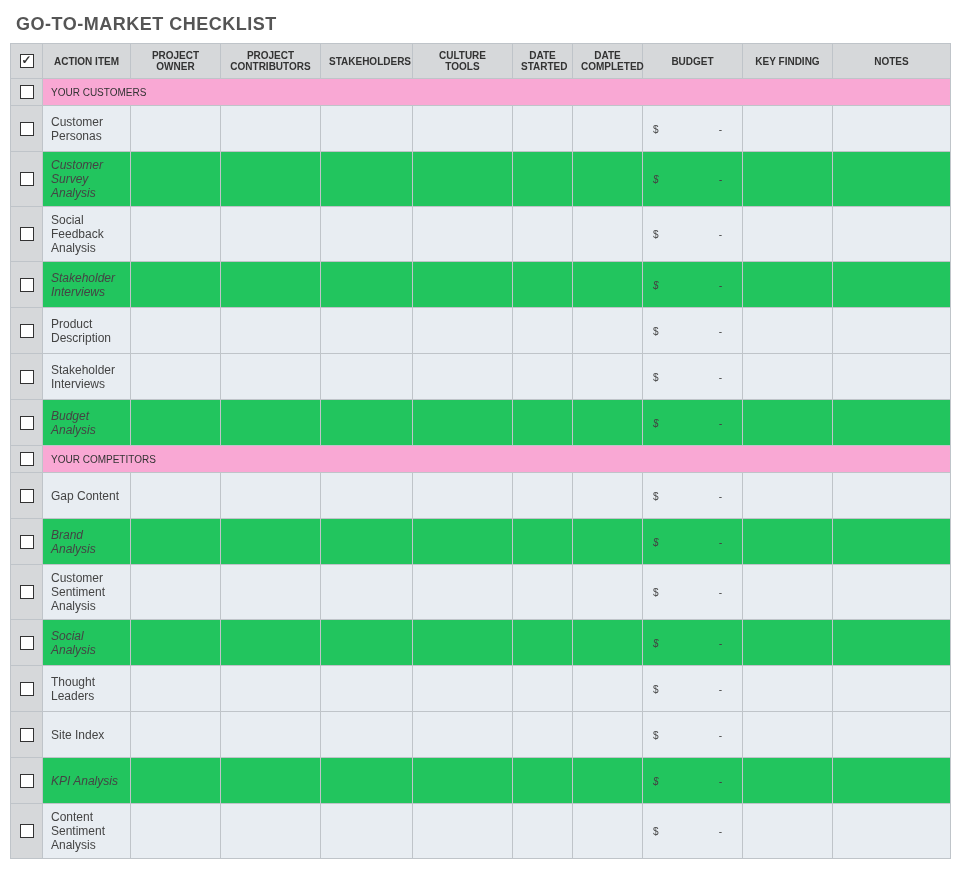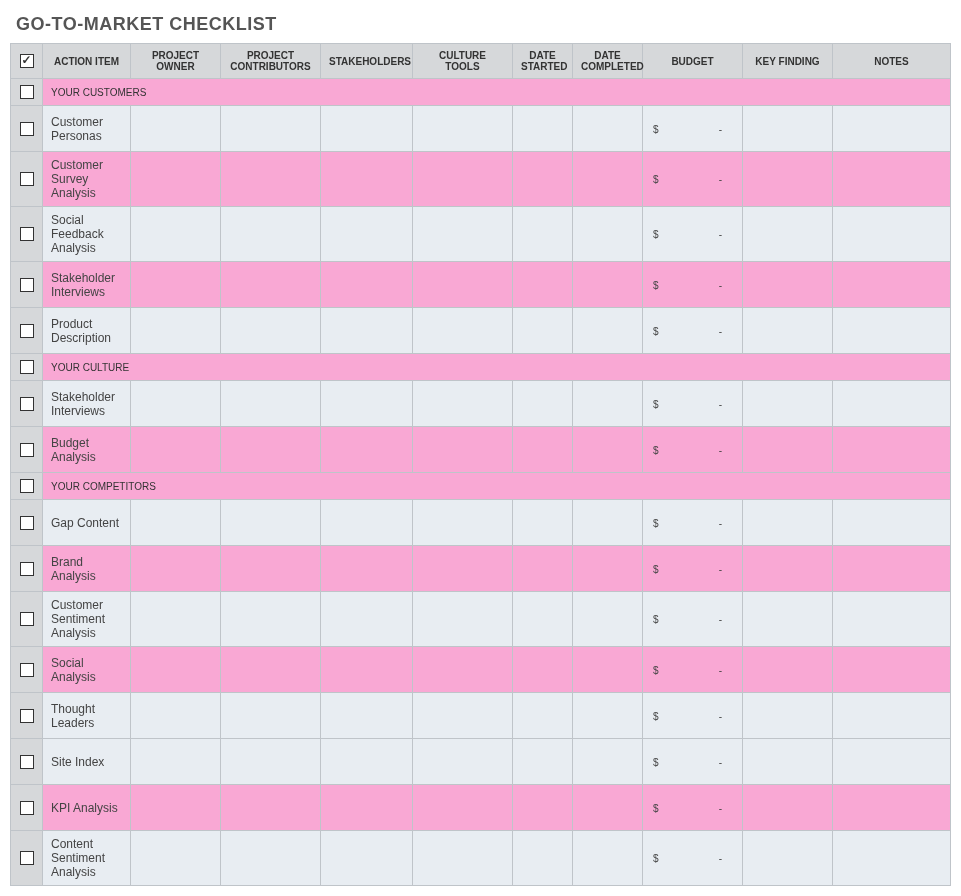--- a/index.html
+++ b/index.html
@@ -82,21 +82,22 @@
     height: 46px;
   }
   .data-row td.action {
     font-size: 12px;
     color: #444;
   }
   .alt td:not(.cb-cell) {
     background: #e8edf2;
   }
   .norm td:not(.cb-cell) {
-    background: #f9a8d4;
+    background: #22c55e;
+    font-style: italic;
   }
   .budget {
     position: relative;
     padding: 0 18px;
   }
   .budget .sym {
     position: absolute;
     left: 10px;
     top: 50%;
     transform: translateY(-50%);
@@ -222,24 +223,20 @@
         <td></td>
         <td></td>
         <td></td>
         <td class="budget">
           <span class="sym">$</span>
           <span class="val">-</span>
         </td>
         <td></td>
         <td></td>
       </tr>
-      <tr class="section-row">
-        <td class="cb-cell"><span class="checkbox-box"></span></td>
-        <td class="section-title" colspan="10">YOUR CULTURE</td>
-      </tr>
       <tr class="data-row alt">
         <td class="cb-cell"><span class="checkbox-box"></span></td>
         <td class="action">Stakeholder Interviews</td>
         <td></td>
         <td></td>
         <td></td>
         <td></td>
         <td></td>
         <td></td>
         <td class="budget">

